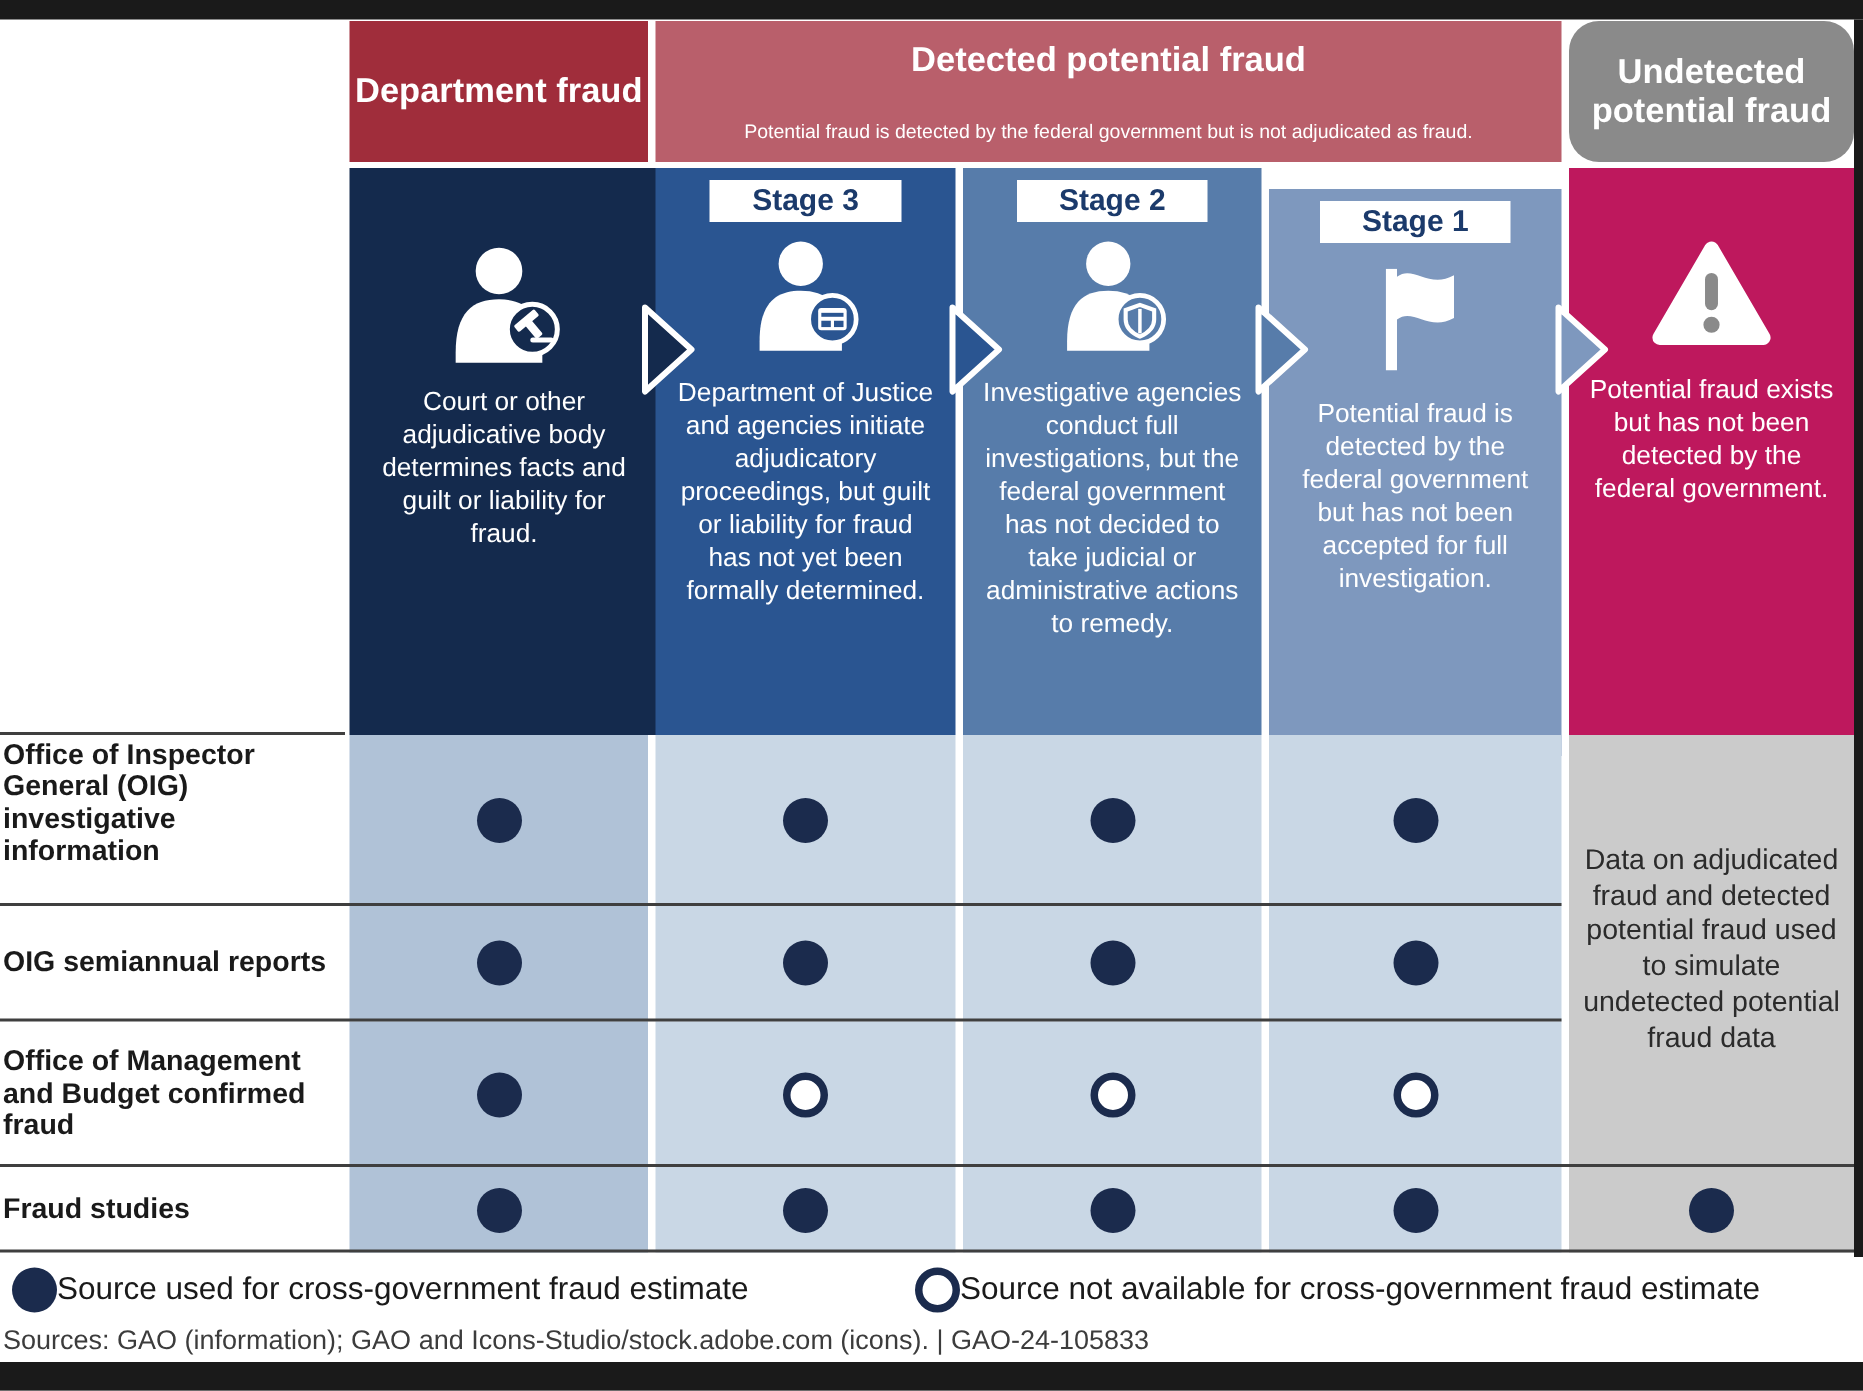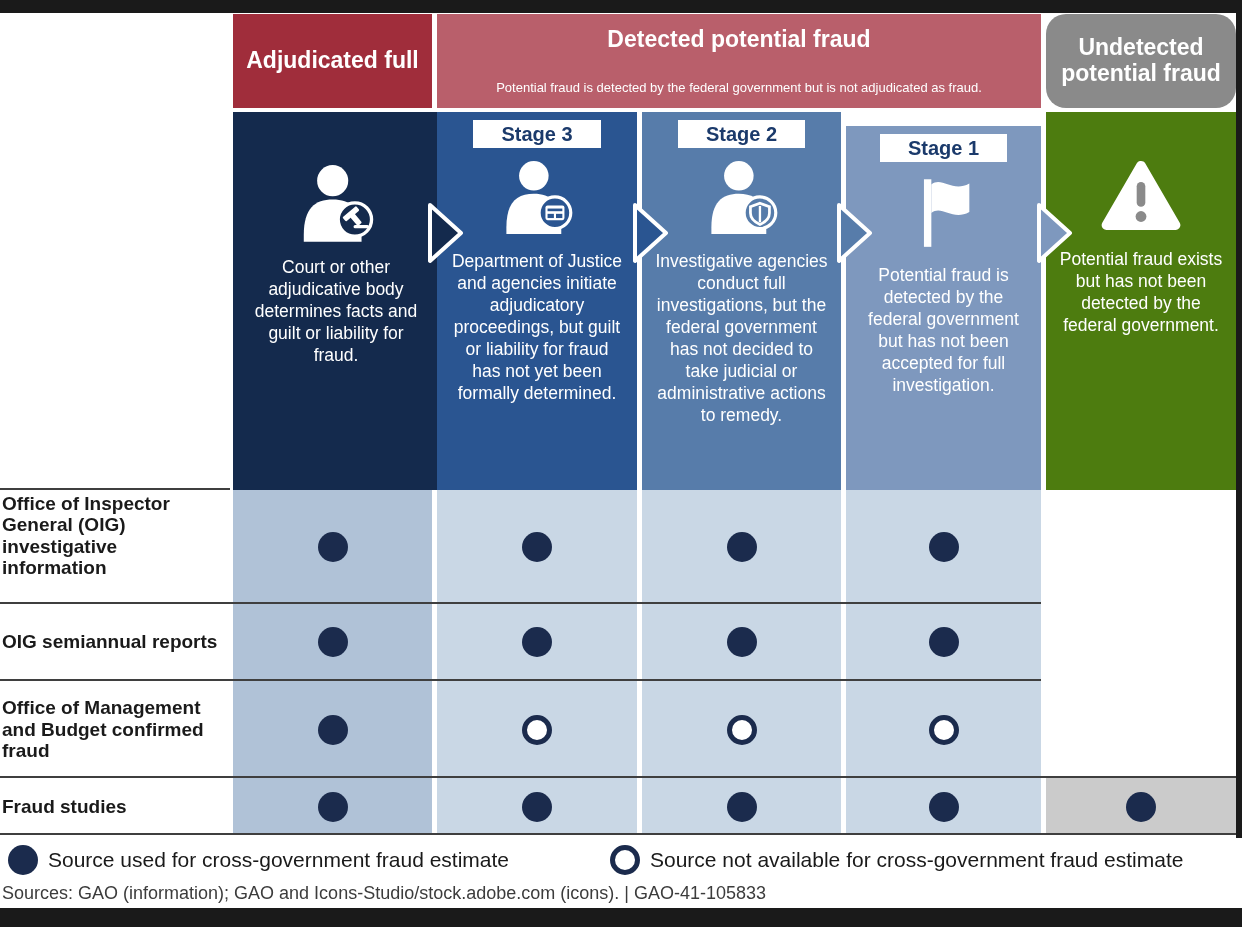--- a/index.html
+++ b/index.html
@@ -20,21 +20,21 @@
   .hdr-undetected{left:1046px;width:190px;background:#8a8a8a;border-radius:20px;}
   .hdr-title{font-weight:bold;font-size:23px;line-height:1.12;}
   .hdr-sub{font-size:13px;line-height:1.2;margin-top:3px;}
 
   
   .col{position:absolute;top:112px;height:378px;display:flex;flex-direction:column;align-items:center;}
   .col-1{left:233px;width:206px;background:#142a4d;}
   .col-2{left:437px;width:200px;background:#2a5591;}
   .col-3{left:642px;width:199px;background:#577caa;}
   .col-4{left:846px;width:195px;background:#7e98be;margin-top:14px;}
-  .col-5{left:1046px;width:190px;background:#4d7c0f;}
+  .col-5{left:1046px;width:190px;background:#be185d;}
   .stage-tag{margin-top:8px;background:#ffffff;color:#1b3a6b;font-weight:bold;
              font-size:20px;padding:2px 28px;line-height:1.2;}
   .icon-wrap{height:88px;display:flex;align-items:center;justify-content:center;margin-top:6px;}
   .col-1 .icon-wrap{margin-top:48px;}
   .col-5 .icon-wrap{margin-top:40px;}
   .col-desc{color:#fff;font-size:17.5px;line-height:1.26;text-align:center;
             padding:8px 12px 0 12px;}
 
   
   .arrow{position:absolute;top:202px;width:40px;height:62px;z-index:5;}
@@ -49,34 +49,34 @@
   .dot{border-radius:50%;}
   .dot.filled{width:30px;height:30px;background:#1b2b4d;}
   .dot.open{width:20px;height:20px;background:#fff;border:5px solid #1b2b4d;}
   .gray-note{position:absolute;left:1046px;top:490px;width:190px;height:286px;background:#cbcbcb;
              display:flex;align-items:center;justify-content:center;text-align:center;
              color:#2b2b2b;font-size:19px;line-height:1.25;padding:0 6px;box-sizing:border-box;}
   .rule{position:absolute;height:2px;background:#3f3f3f;}
 
   
   .legend-item{position:absolute;top:845px;height:30px;display:flex;align-items:center;}
-  .legend-label{font-size:21px;color:#1a1a1a;margin-left:10px;white-space:nowrap;}
+  .legend-label{font-size:21px;color:#1a1a1a;white-space:nowrap;}
   .sources{position:absolute;left:2px;top:883px;font-size:18px;color:#3c3c3c;white-space:nowrap;}
 </style>
 </head>
 <body>
 
 <div class="canvas">
 
   <div class="bar top"></div>
   <div class="bar bottom"></div>
   <div class="bar right"></div>
 
   <div class="hdr hdr-adjudicated">
-    <div class="hdr-title">Adjudicated full</div>
+    <div class="hdr-title">Department fraud</div>
   </div>
   <div class="hdr hdr-detected">
     <div class="hdr-title">Detected potential fraud</div>
     <div class="hdr-sub">Potential fraud is detected by the federal government but is not adjudicated as fraud.</div>
   </div>
   <div class="hdr hdr-undetected">
     <div class="hdr-title">Undetected potential fraud</div>
   </div>
 
   <div class="col col-1">
@@ -213,31 +213,32 @@
   <div class="cell c-light" style="left:642px;top:778px;width:199px;height:57px">
       <span class="dot filled"></span>
     </div>
   <div class="cell c-light" style="left:846px;top:778px;width:195px;height:57px">
       <span class="dot filled"></span>
     </div>
   <div class="cell c-gray" style="left:1046px;top:778px;width:190px;height:57px">
       <span class="dot filled"></span>
     </div>
 
+  <div class="gray-note">Data on adjudicated fraud and detected potential fraud used to simulate undetected potential fraud data</div>
 
   <div class="rule" style="left:0;top:488px;width:230px"></div>
   <div class="rule" style="left:0;top:602px;width:1041px"></div>
   <div class="rule" style="left:0;top:679px;width:1041px"></div>
   <div class="rule" style="left:0;top:776px;width:1236px"></div>
   <div class="rule" style="left:0;top:833px;width:1236px"></div>
 
   <div class="legend-item" style="left:8px">
     <span class="dot filled"></span>
     <span class="legend-label">Source used for cross-government fraud estimate</span>
   </div>
   <div class="legend-item" style="left:610px">
     <span class="dot open"></span>
     <span class="legend-label">Source not available for cross-government fraud estimate</span>
   </div>
 
-  <div class="sources">Sources: GAO (information); GAO and Icons-Studio/stock.adobe.com (icons).  |  GAO-41-105833</div>
+  <div class="sources">Sources: GAO (information); GAO and Icons-Studio/stock.adobe.com (icons).  |  GAO-24-105833</div>
 
 </div>
 
 </body></html>

